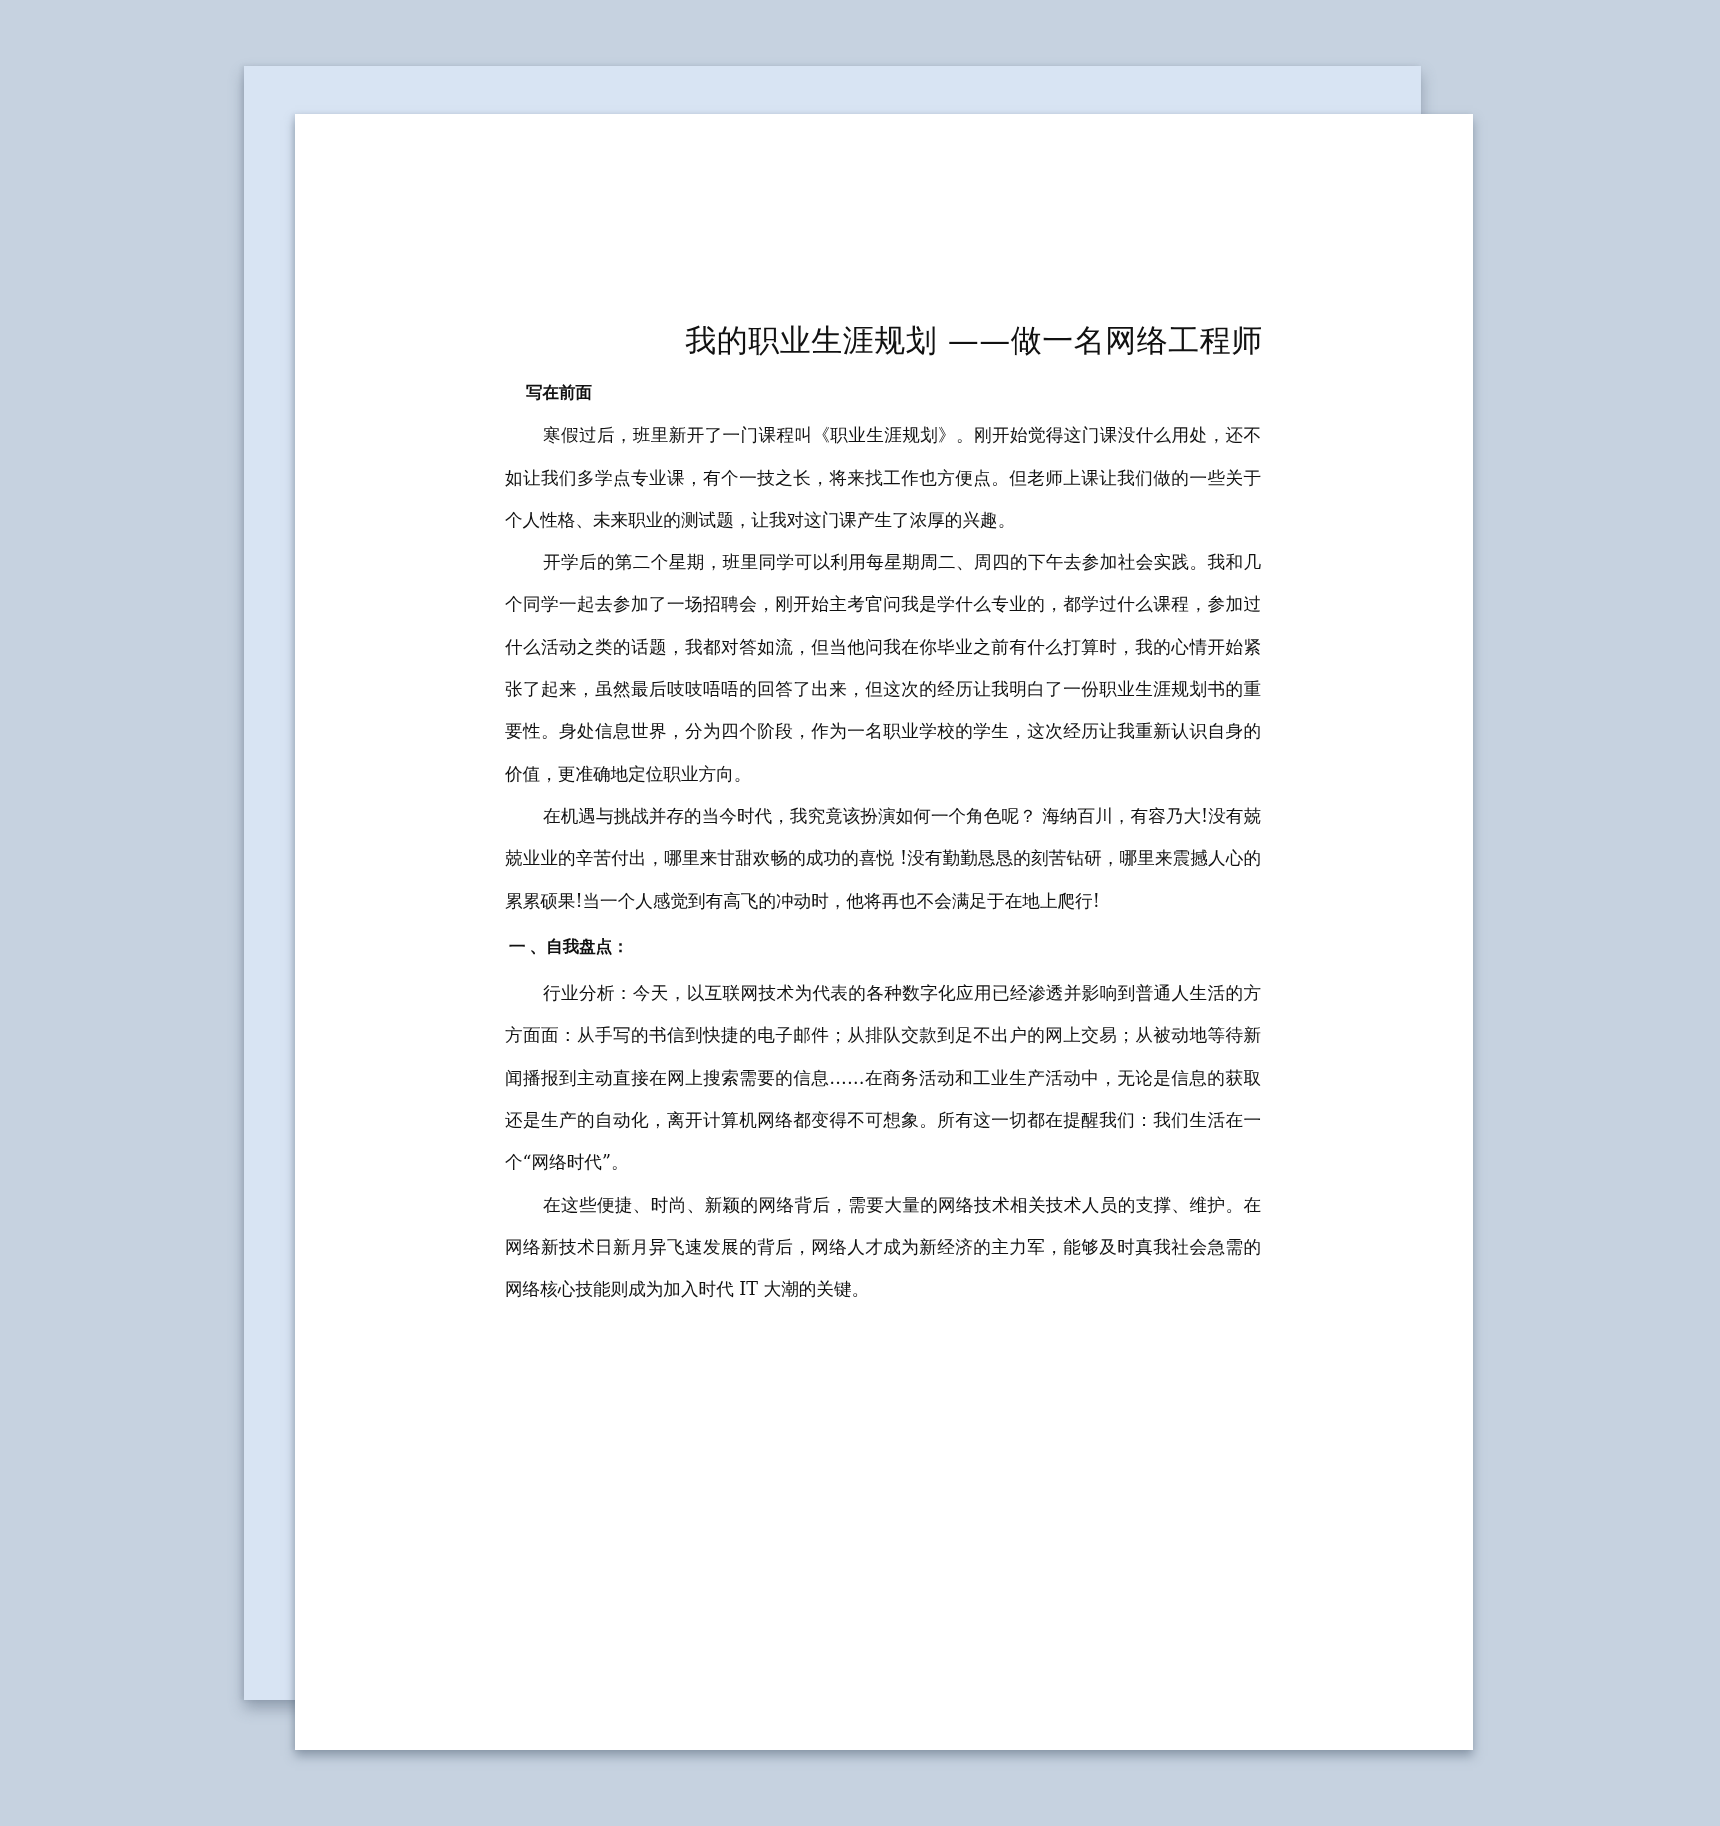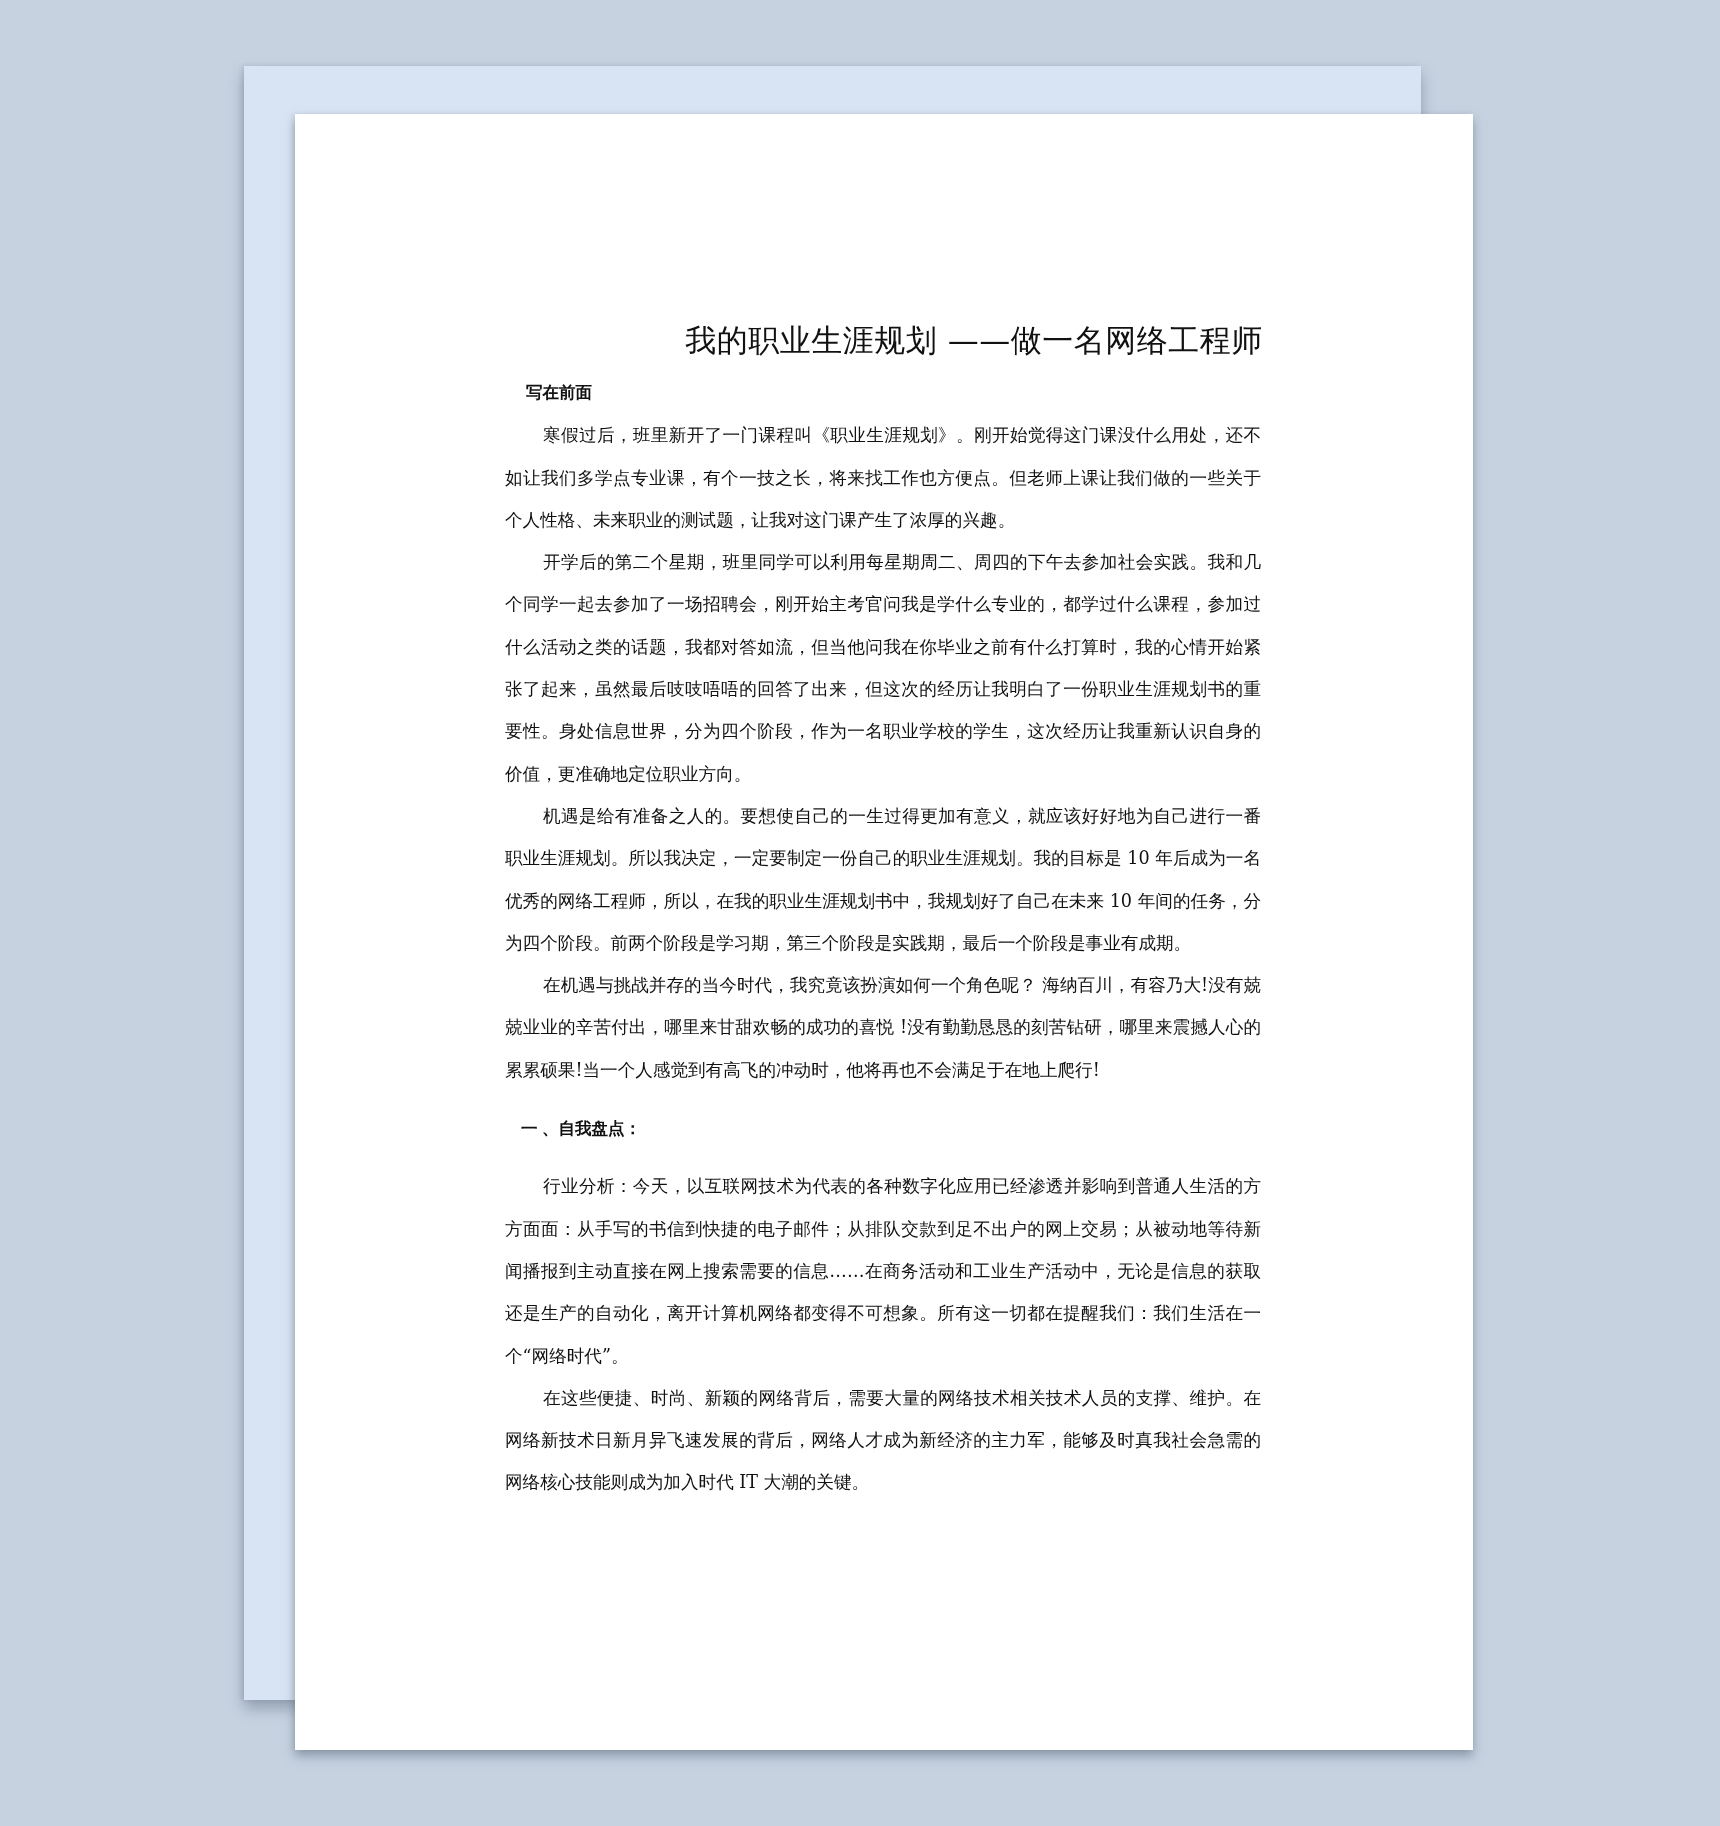--- a/index.html
+++ b/index.html
@@ -57,41 +57,40 @@
   }
   .section-label {
     font-weight: bold;
     font-family: "DejaVu Sans", "Liberation Sans", sans-serif;
     font-size: 16.5px;
     padding-left: 21px;
     margin: 0;
   }
   .heading-1 {
     font-weight: bold;
-    font-family: Liberation Sans, sans-serif;
+    font-family: Liberation Serif, serif;
     font-size: 16.5px;
-    margin: 16px;
+    margin: 4px;
   }
   .para {
     margin: 0;
     text-indent: 38px;
   }
 </style>
 </head>
 <body>
 
 <div class="back-page"></div>
 
 <div class="front-page">
   <div class="doc">
     <h1 class="doc-title">我的职业生涯规划 ——做一名网络工程师</h1>
     <div class="body-text">
       <p class="section-label">写在前面</p>
       <p class="para">寒假过后，班里新开了一门课程叫《职业生涯规划》。刚开始觉得这门课没什么用处，还不如让我们多学点专业课，有个一技之长，将来找工作也方便点。但老师上课让我们做的一些关于个人性格、未来职业的测试题，让我对这门课产生了浓厚的兴趣。</p>
       <p class="para">开学后的第二个星期，班里同学可以利用每星期周二、周四的下午去参加社会实践。我和几个同学一起去参加了一场招聘会，刚开始主考官问我是学什么专业的，都学过什么课程，参加过什么活动之类的话题，我都对答如流，但当他问我在你毕业之前有什么打算时，我的心情开始紧张了起来，虽然最后吱吱唔唔的回答了出来，但这次的经历让我明白了一份职业生涯规划书的重要性。身处信息世界，分为四个阶段，作为一名职业学校的学生，这次经历让我重新认识自身的价值，更准确地定位职业方向。</p>
-      <p class="para">机遇是给有准备之人的。要想使自己的一生过得更加有意义，就应该好好地为自己进行一番职业生涯规划。所以我决定，一定要制定一份自己的职业生涯规划。我的目标是 10 年后成为一名优秀的网络工程师，所以，在我的职业生涯规划书中，我规划好了自己在未来 10 年间的任务，分为四个阶段。前两个阶段是学习期，第三个阶段是实践期，最后一个阶段是事业有成期。</p>
       <p class="para">在机遇与挑战并存的当今时代，我究竟该扮演如何一个角色呢？ 海纳百川，有容乃大!没有兢兢业业的辛苦付出，哪里来甘甜欢畅的成功的喜悦 !没有勤勤恳恳的刻苦钻研，哪里来震撼人心的累累硕果!当一个人感觉到有高飞的冲动时，他将再也不会满足于在地上爬行!</p>
       <p class="heading-1">一 、自我盘点：</p>
       <p class="para">行业分析：今天，以互联网技术为代表的各种数字化应用已经渗透并影响到普通人生活的方方面面：从手写的书信到快捷的电子邮件；从排队交款到足不出户的网上交易；从被动地等待新闻播报到主动直接在网上搜索需要的信息……在商务活动和工业生产活动中，无论是信息的获取还是生产的自动化，离开计算机网络都变得不可想象。所有这一切都在提醒我们：我们生活在一个“网络时代”。</p>
       <p class="para">在这些便捷、时尚、新颖的网络背后，需要大量的网络技术相关技术人员的支撑、维护。在网络新技术日新月异飞速发展的背后，网络人才成为新经济的主力军，能够及时真我社会急需的网络核心技能则成为加入时代 IT 大潮的关键。</p>
     </div>
   </div>
 </div>
 
 </body></html>

